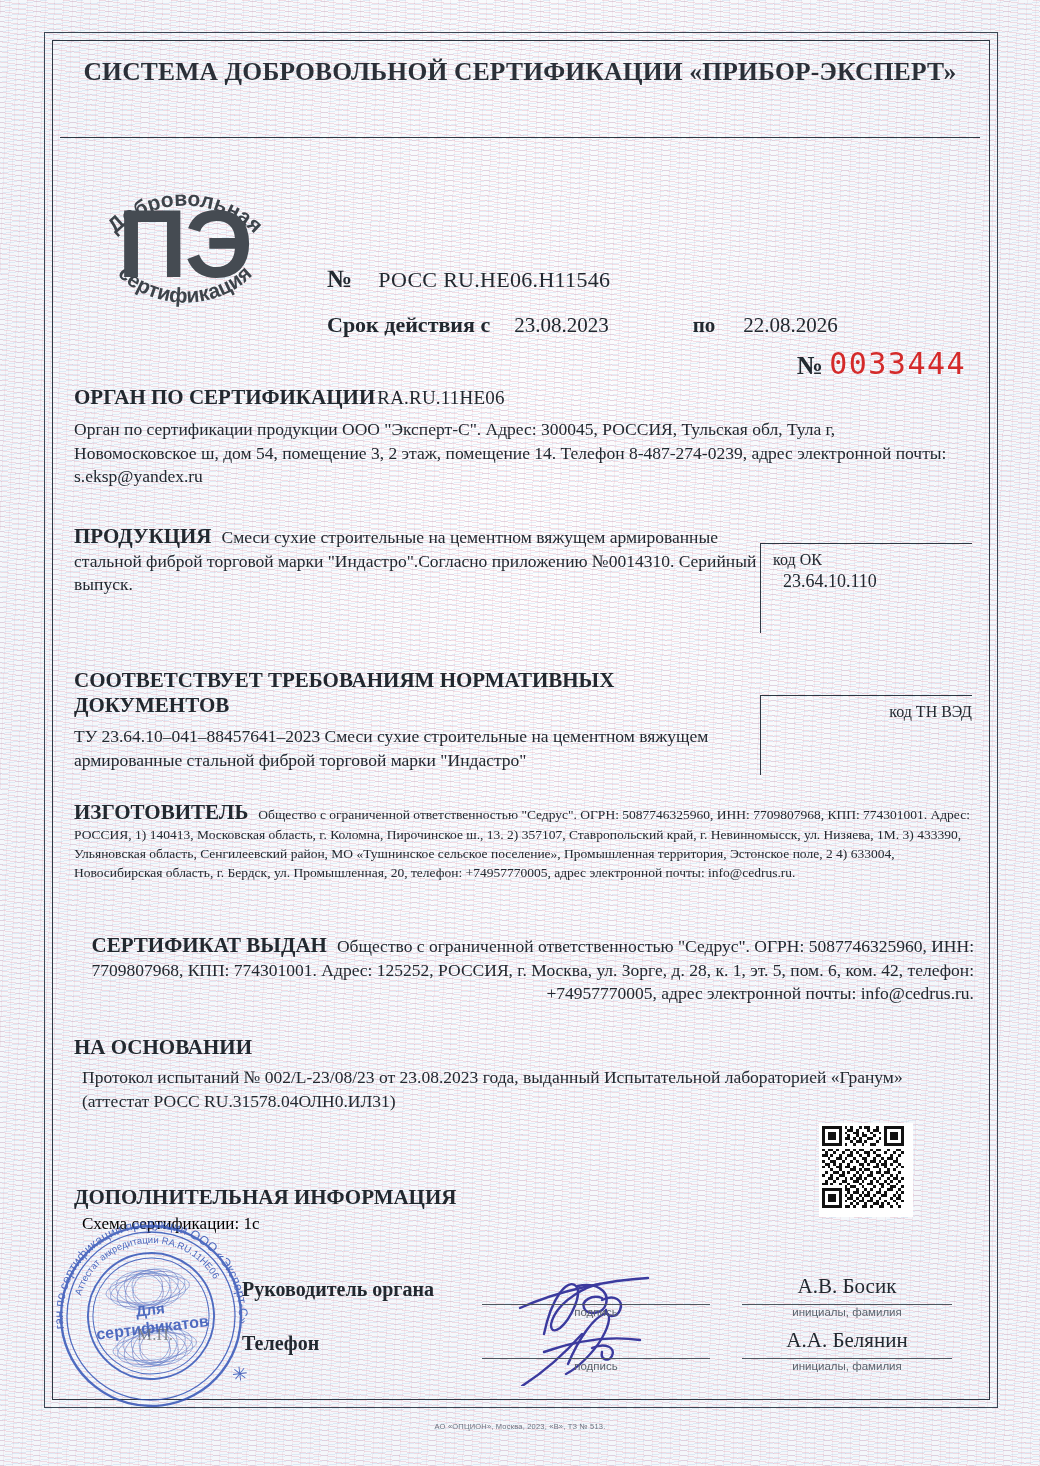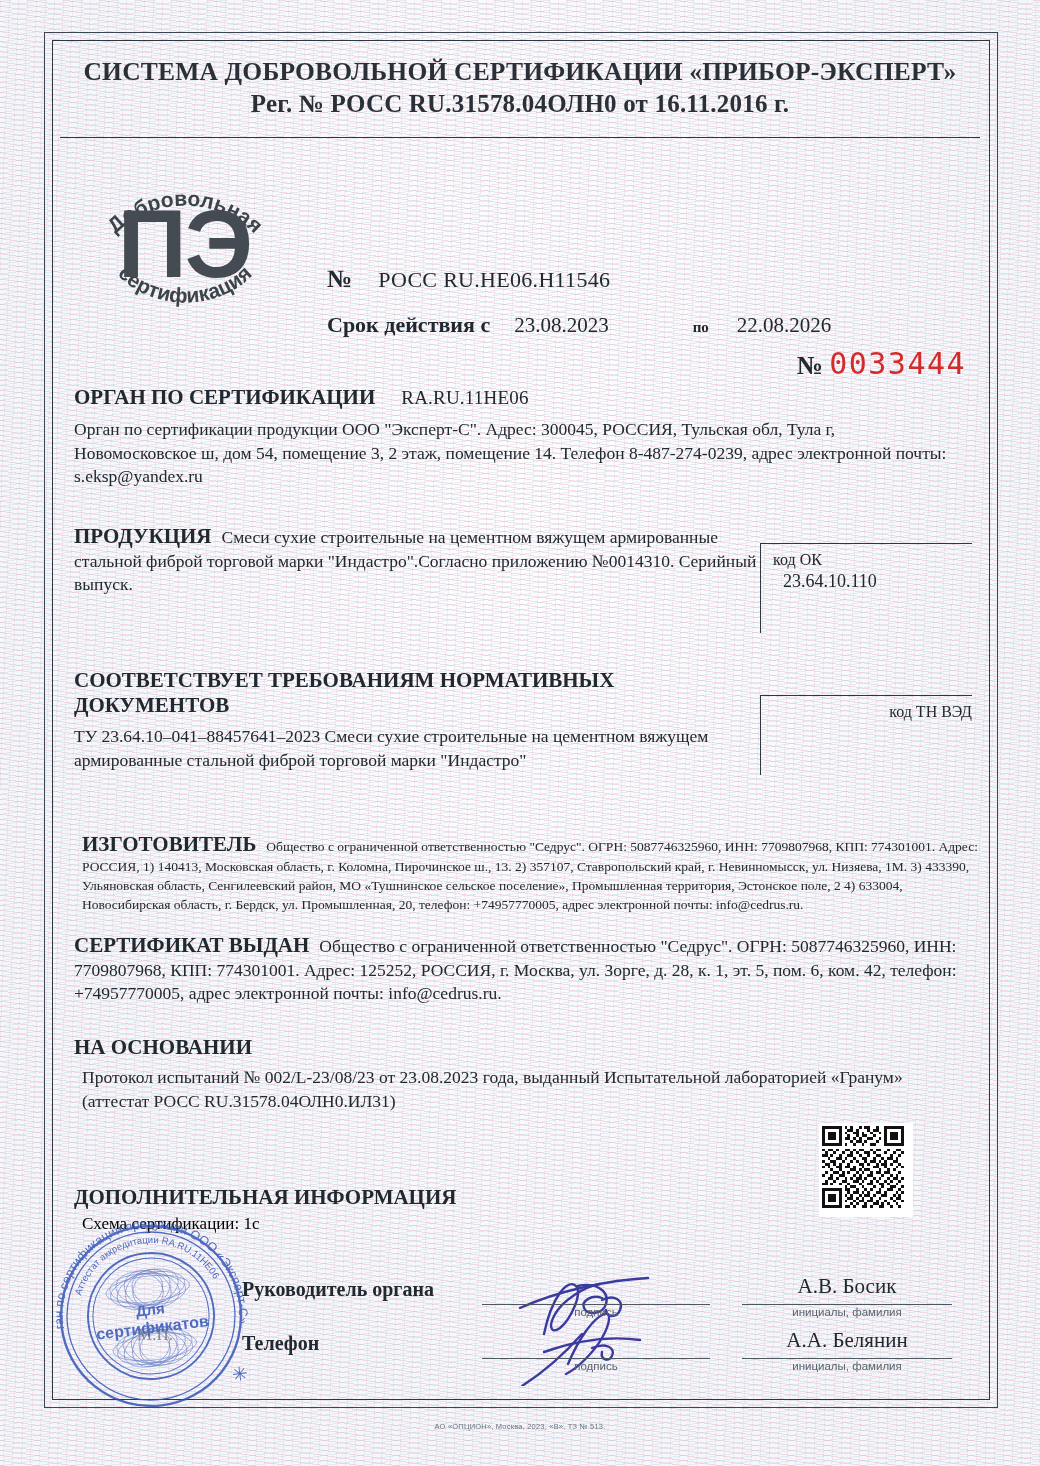--- a/index.html
+++ b/index.html
@@ -109,21 +109,21 @@
     font-size: 25px; font-weight: bold; color: #232a31;
     display: inline-block; vertical-align: baseline;
   }
   #num-row .numval {
     font-size: 22px; color: #22282f; margin-left: 22px;
     letter-spacing: 0.3px;
   }
   #valid-row { position: absolute; left: 275px; top: 272px; }
   #valid-row .lbl { font-size: 22px; font-weight: bold; color: #22282f; }
   #valid-row .from-date { font-size: 21px; margin-left: 20px; color: #22282f; }
-  #valid-row .po { font-size: 15px; font-weight: bold; margin-left: 80px; color: #22282f; }
+  #valid-row .po { font-size: 21px; font-weight: bold; margin-left: 80px; color: #22282f; }
   #valid-row .to-date { font-size: 21px; margin-left: 24px; color: #22282f; }
 
   #serial {
     position: absolute;
     left: 745px; top: 306px;
   }
   #serial .nolabel {
     font-size: 26px; font-weight: bold; color: #232a31;
   }
   #serial .serial-val {
@@ -137,21 +137,21 @@
   
   .sec-head {
     font-size: 21px;
     font-weight: bold;
     color: #22282f;
     display: inline;
   }
   .sec-inline {
     font-size: 19px;
     color: #22282f;
-    margin-left: 26px;
+    margin-left: 2px;
     letter-spacing: 0.2px;
   }
   .body-txt {
     font-size: 17.5px;
     color: #22282f;
     line-height: 1.35;
   }
   .small-txt {
     font-size: 13.5px;
     color: #22282f;
@@ -160,24 +160,24 @@
 
   #sec-organ { position: absolute; left: 22px; top: 345px; width: 900px; }
   #organ-body { margin-top: 8px; width: 880px; }
 
   #sec-product { position: absolute; left: 22px; top: 484px; width: 690px; }
   #product-body { margin-top: 3px; display: inline; }
 
   #sec-norm { position: absolute; left: 22px; top: 628px; width: 690px; }
   #norm-body { margin-top: 7px; width: 660px; }
 
-  #sec-maker { position: absolute; left: 22px; top: 792px; width: 900px; margin-left: 8px; }
+  #sec-maker { position: absolute; left: 22px; top: 760px; width: 900px; }
   #maker-body { display: inline; }
 
-  #sec-holder { position: absolute; left: 22px; top: 893px; width: 900px; }
+  #sec-holder { position: absolute; left: 22px; top: 893px; width: 900px; text-align: right; }
   #holder-body { display: inline; }
 
   #sec-basis { position: absolute; left: 22px; top: 995px; width: 900px; }
   #basis-body { margin-top: 6px; width: 890px; padding-left: 8px; }
 
   #sec-addinfo { position: absolute; left: 22px; top: 1145px; width: 600px; }
   #addinfo-body { margin-top: 4px; padding-left: 8px; font-size: 17px; }
 
   
   .code-box {
@@ -274,21 +274,20 @@
 <div id="page">
 
   <div id="paper-texture"></div>
 
   <div id="outer-border"></div>
   <div id="inner-border"></div>
 
   <div id="content">
 
     <div class="hdr" id="hdr-line1">СИСТЕМА ДОБРОВОЛЬНОЙ СЕРТИФИКАЦИИ «ПРИБОР-ЭКСПЕРТ»</div>
-    <div class="hdr" id="hdr-line2">Рег. № РОСС RU.31578.04ОЛН0 от 16.11.2016 г.</div>
     <div id="hdr-rule"></div>
 
     <div id="logo">
       <svg width="215" height="165" viewBox="0 0 215 165">
         <defs>
           <path id="arcTop" d="M 22,96 A 88,74 0 0 1 194,96" fill="none"></path>
           <path id="arcBot" d="M 24,78 A 86,72 0 0 0 192,78" fill="none"></path>
         </defs>
         <text class="arc-txt">
           <textPath href="#arcTop" startOffset="50%" text-anchor="middle">Добровольная</textPath>

